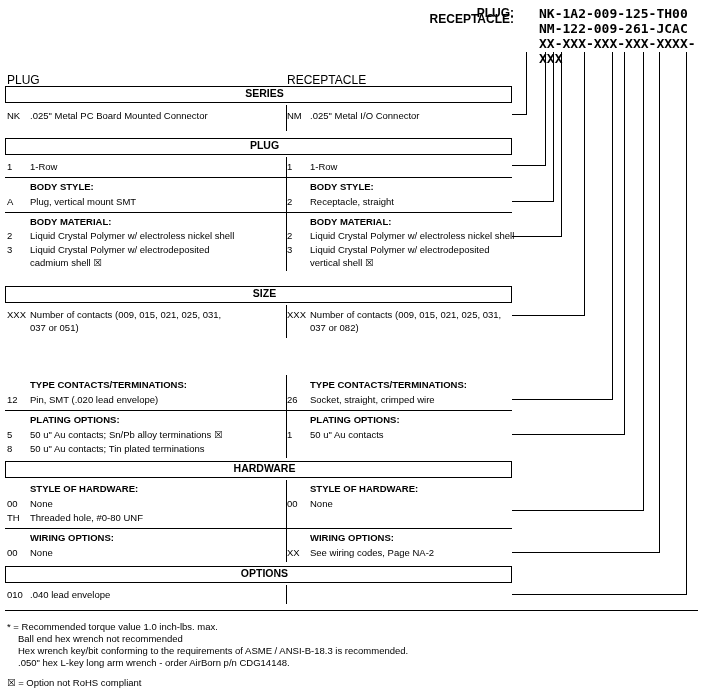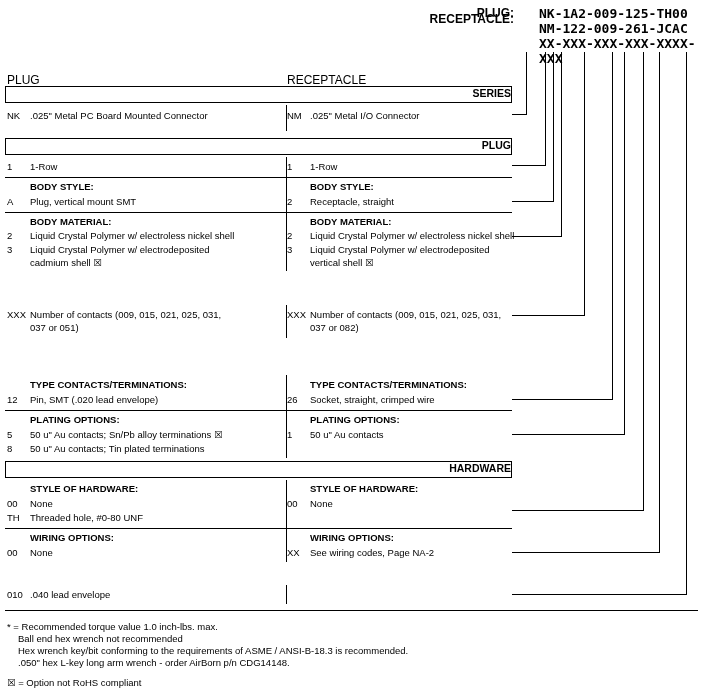--- a/index.html
+++ b/index.html
@@ -3,21 +3,21 @@
 <meta charset="utf-8">
 <style>
   html,body{margin:0;padding:0;background:#fff;}
   .page{position:relative;width:705px;height:691px;background:#ffffff;color:#000;
         font-family:"Liberation Sans","DejaVu Sans",sans-serif;font-size:9.5px;line-height:13px;overflow:hidden;}
   .pn-label{position:absolute;left:408px;width:106px;text-align:right;font-weight:bold;font-size:12px;line-height:15px;}
   .pn-value{position:absolute;left:539px;font-family:"DejaVu Sans Mono",monospace;font-size:13px;line-height:15px;font-weight:bold;}
   .vline{position:absolute;width:1px;background:#000;}
   .hline{position:absolute;height:1px;background:#000;}
   .bar{position:absolute;left:5px;width:507px;height:17px;border:1.5px solid #000;box-sizing:border-box;
-       text-align:right;font-weight:bold;font-size:10.5px;line-height:13px;background:#fff;padding-left:12px;}
+       text-align:center;font-weight:bold;font-size:10.5px;line-height:13px;background:#fff;padding-left:12px;}
   .content{position:absolute;left:5px;width:507px;}
   .divider{position:absolute;left:281px;width:1px;background:#000;}
   .rule{position:absolute;left:5px;width:507px;height:1px;background:#000;}
   .row{position:absolute;white-space:pre;}
   .row .code{display:inline-block;width:23px;vertical-align:top;}
   .desc{display:inline-block;vertical-align:top;white-space:pre;}
   .head{position:absolute;font-weight:bold;white-space:pre;}
   .colhead{position:absolute;top:74px;font-size:12px;}
   .fn{position:absolute;white-space:pre;}
 </style>
@@ -80,20 +80,21 @@
     <div class="row" style="top:72px;left:2px"><span class="code">2</span><span class="desc">Liquid Crystal Polymer w/ electroless nickel shell</span></div>
     <div class="row" style="top:72px;left:282px"><span class="code">2</span><span class="desc">Liquid Crystal Polymer w/ electroless nickel shell</span></div>
     <div class="row" style="top:86px;left:2px"><span class="code">3</span><span class="desc">Liquid Crystal Polymer w/ electrodeposited
 cadmium shell ☒</span></div>
     <div class="row" style="top:86px;left:282px"><span class="code">3</span><span class="desc">Liquid Crystal Polymer w/ electrodeposited
 vertical shell ☒</span></div>
   </div>
   <div class="rule" style="top:177px"></div>
   <div class="rule" style="top:212px"></div>
 
+  <div class="bar" style="top:286px"><span>SIZE</span></div>
   <div class="content" style="top:305px;height:33px">
     <div class="divider" style="top:0;height:33px"></div>
     <div class="row" style="top:3px;left:2px"><span class="code">XXX</span><span class="desc">Number of contacts (009, 015, 021, 025, 031,
 037 or 051)</span></div>
     <div class="row" style="top:3px;left:282px"><span class="code">XXX</span><span class="desc">Number of contacts (009, 015, 021, 025, 031,
 037 or 082)</span></div>
   </div>
 
   <div class="content" style="top:375px;height:83px">
     <div class="divider" style="top:0;height:83px"></div>
@@ -119,20 +120,21 @@
     <div class="row" style="top:17px;left:282px"><span class="code">00</span><span class="desc">None</span></div>
     <div class="row" style="top:31px;left:2px"><span class="code">TH</span><span class="desc">Threaded hole, #0-80 UNF</span></div>
 
     <span class="head" style="top:51px;left:25px">WIRING OPTIONS:</span>
     <span class="head" style="top:51px;left:305px">WIRING OPTIONS:</span>
     <div class="row" style="top:66px;left:2px"><span class="code">00</span><span class="desc">None</span></div>
     <div class="row" style="top:66px;left:282px"><span class="code">XX</span><span class="desc">See wiring codes, Page NA-2</span></div>
   </div>
   <div class="rule" style="top:528px"></div>
 
+  <div class="bar" style="top:566px"><span>OPTIONS</span></div>
   <div class="content" style="top:585px;height:19px">
     <div class="divider" style="top:0;height:19px"></div>
     <div class="row" style="top:3px;left:2px"><span class="code">010</span><span class="desc">.040 lead envelope</span></div>
   </div>
 
   <div class="hline" style="top:610px;left:5px;width:693px"></div>
 
   <span class="fn" style="top:620px;left:7px">* = Recommended torque value 1.0 inch-lbs. max.</span>
   <span class="fn" style="top:632px;left:18px">Ball end hex wrench not recommended</span>
   <span class="fn" style="top:644px;left:18px">Hex wrench key/bit conforming to the requirements of ASME / ANSI-B-18.3 is recommended.</span>

